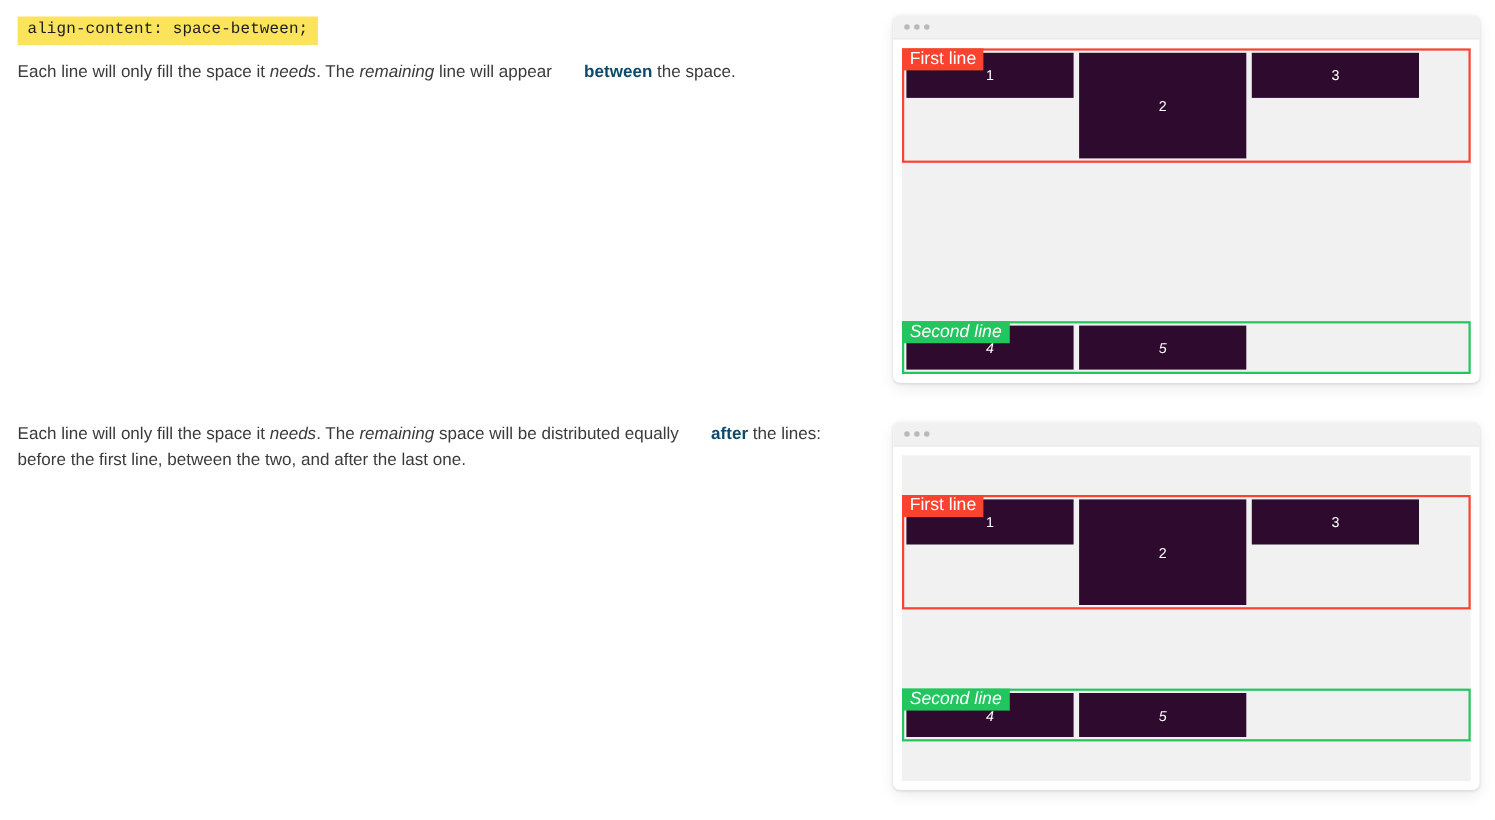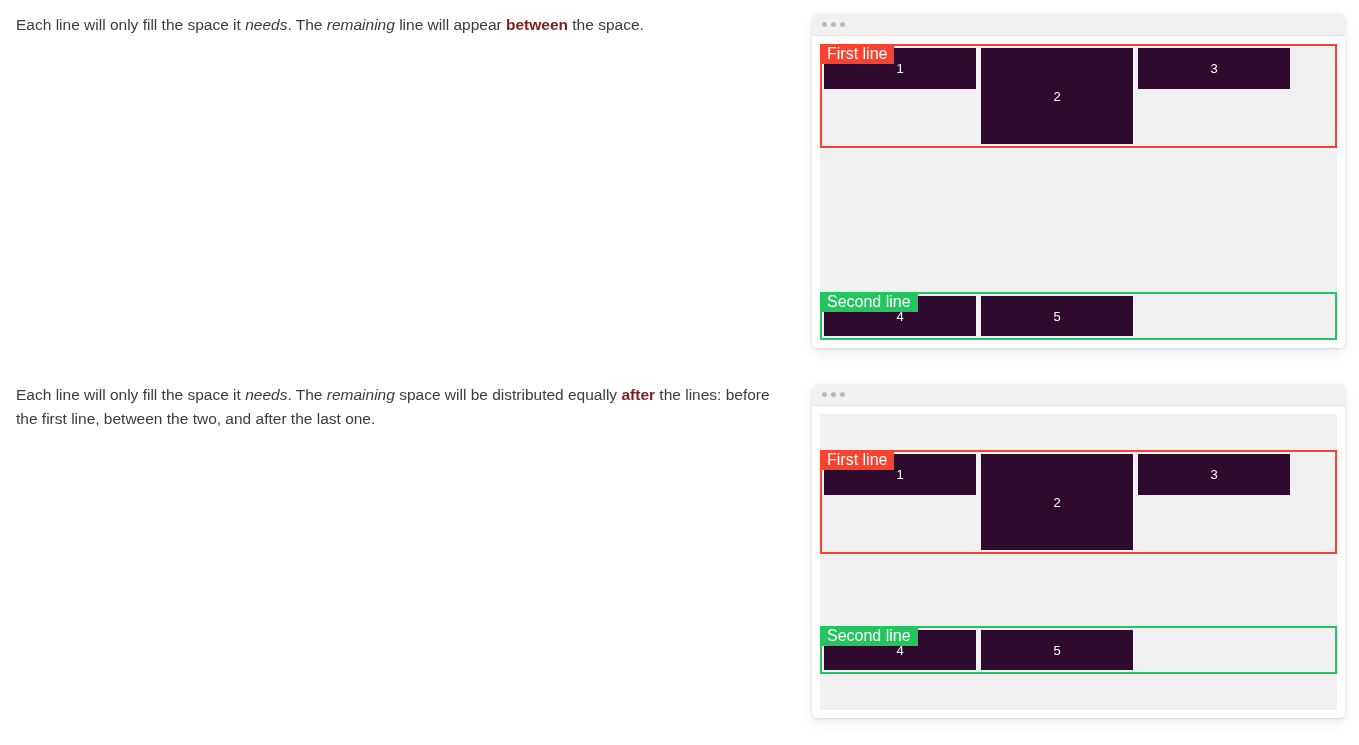--- a/index.html
+++ b/index.html
@@ -32,21 +32,21 @@
   }
 
   .desc {
     margin: 13px 0 0 16px;
     width: 770px;
     color: #3b3b3b;
     font-size: 15.5px;
     line-height: 24px;
   }
   .desc em { font-style: italic; }
-  .desc strong { font-weight: bold; color: #7f1d1d; }
+  .desc strong { font-weight: bold; color: #0c4a6e; margin-left: 25px; }
 
   
   .demo-panel {
     position: absolute;
     left: 812px;
     width: 533px;
     background: #ffffff;
     border-radius: 6px;
     box-shadow: 0 1px 3px rgba(0,0,0,0.13), 0 5px 14px rgba(0,0,0,0.07);
     overflow: hidden;
@@ -89,21 +89,21 @@
 
   
   .flex-line {
     position: relative;
     display: flex;
     align-items: flex-start;
     width: 100%;
     padding: 2px;
   }
   .line-first  { border: 2px solid #f9432f; height: 104px; }
-  .line-second { border: 2px solid #22c55e; height: 48px; }
+  .line-second { border: 2px solid #22c55e; height: 48px; font-style: italic; }
 
   .line-badge {
     position: absolute;
     top: -2px;
     left: -2px;
     padding: 2px 7px 3px 7px;
     color: #ffffff;
     font-size: 16px;
     line-height: 15px;
     white-space: nowrap;
@@ -130,20 +130,21 @@
   .item-3 { width: 152px; height: 41px; }
   .item-4 { width: 152px; height: 40px; }
   .item-5 { width: 152px; height: 40px; }
 </style>
 </head>
 <body>
 
 <div class="page">
 
   <div class="section section-between">
+    <div class="code-chip">align-content: space-between;</div>
 
     <p class="desc"><span>Each line will only fill the space it </span><em>needs</em><span>. The </span><em>remaining</em><span> line will appear </span><strong>between</strong><span> the space.</span></p>
   </div>
 
   <div class="section section-around">
 
     <p class="desc"><span>Each line will only fill the space it </span><em>needs</em><span>. The </span><em>remaining</em><span> space will be distributed equally </span><strong>after</strong><span> the lines: before the first line, between the two, and after the last one.</span></p>
   </div>
 
   <div class="demo-panel panel-between">

